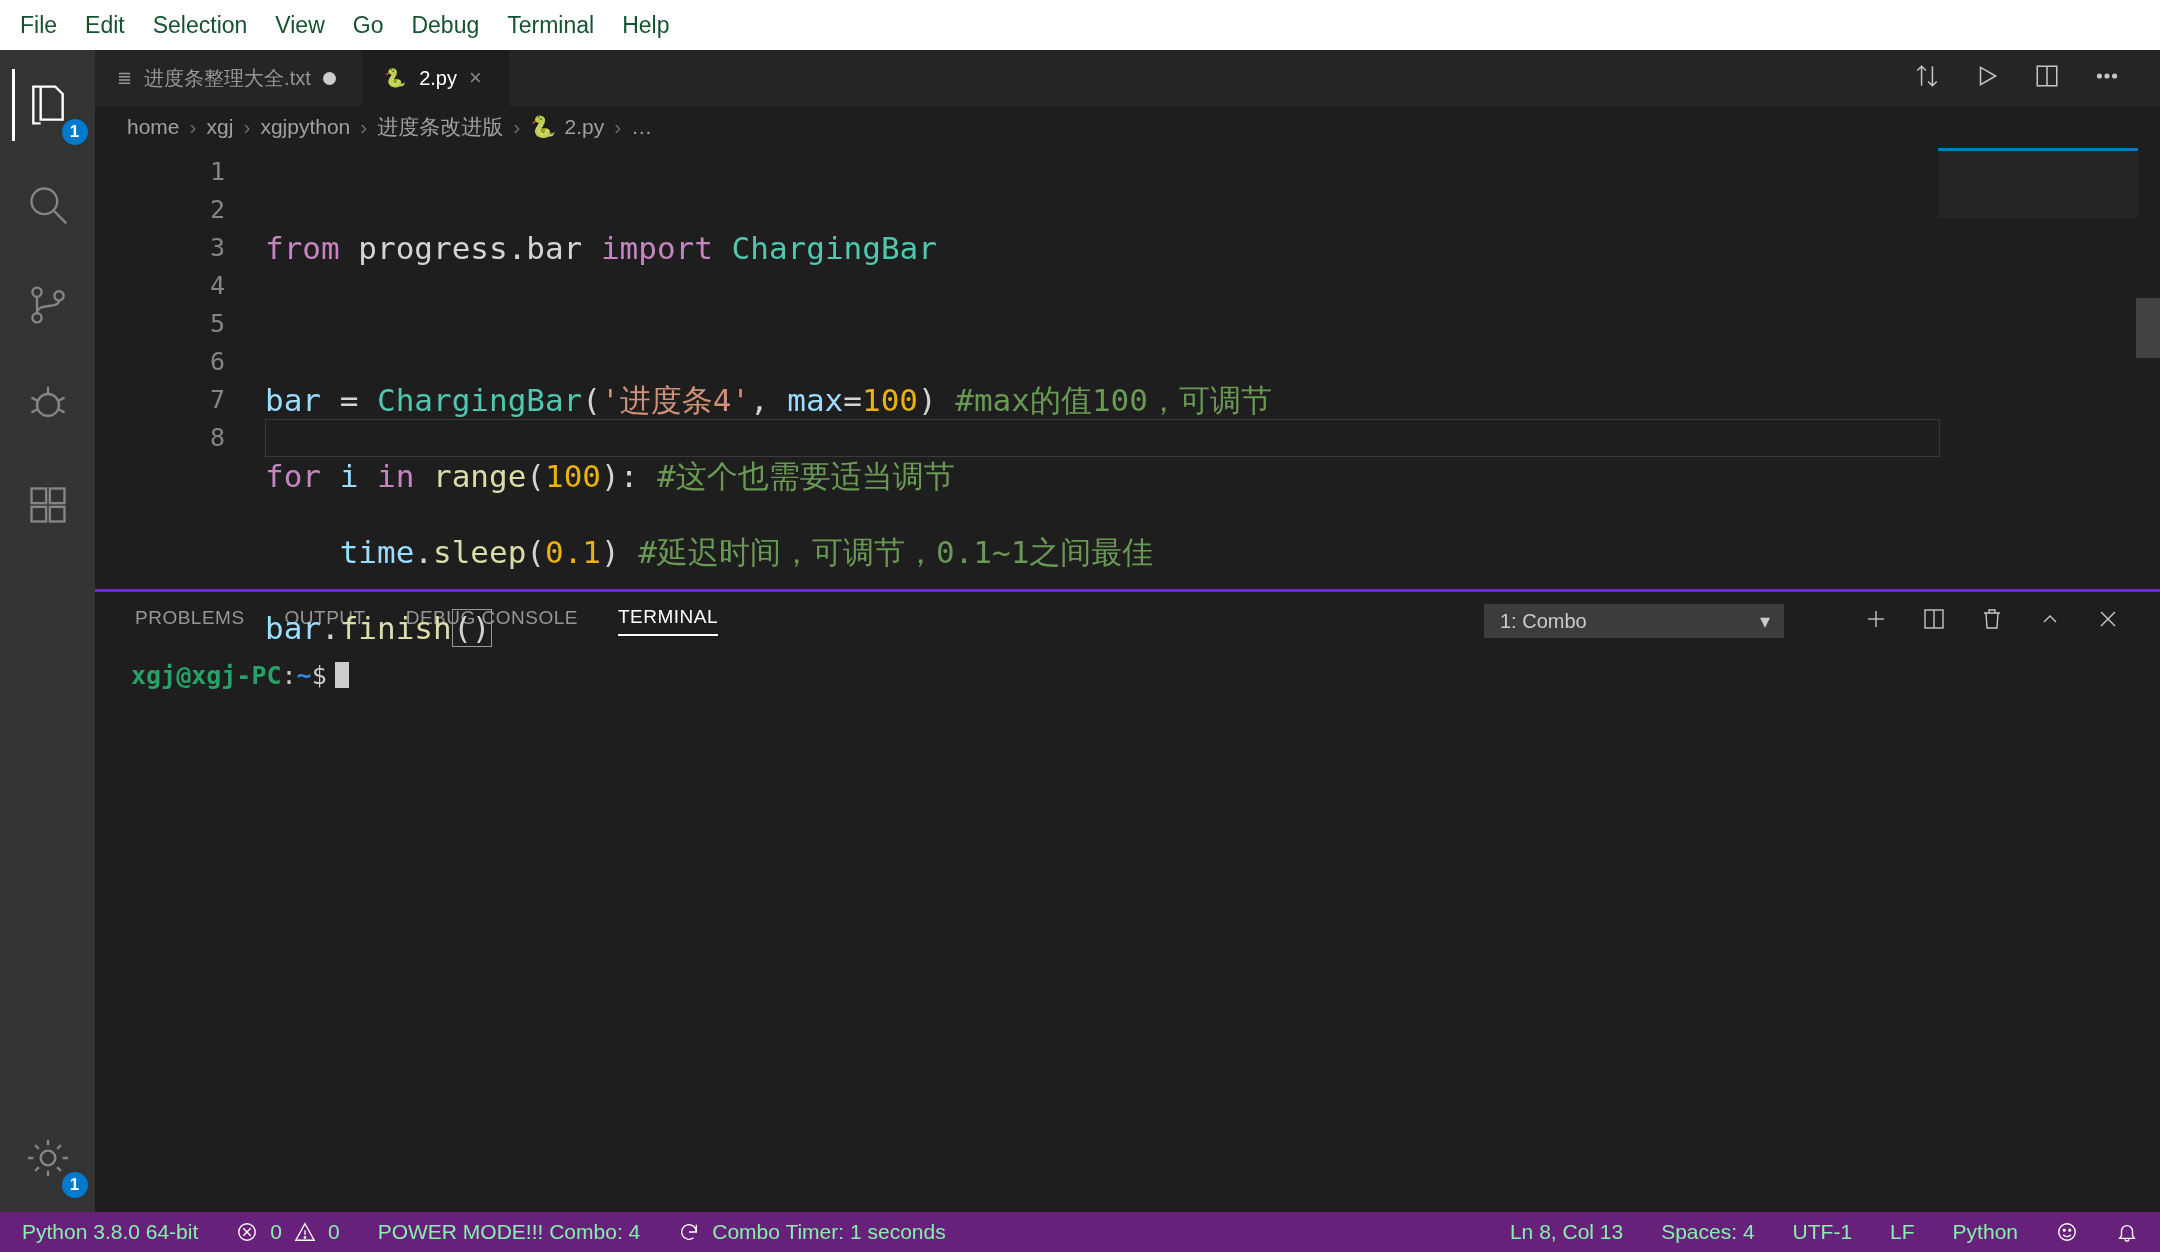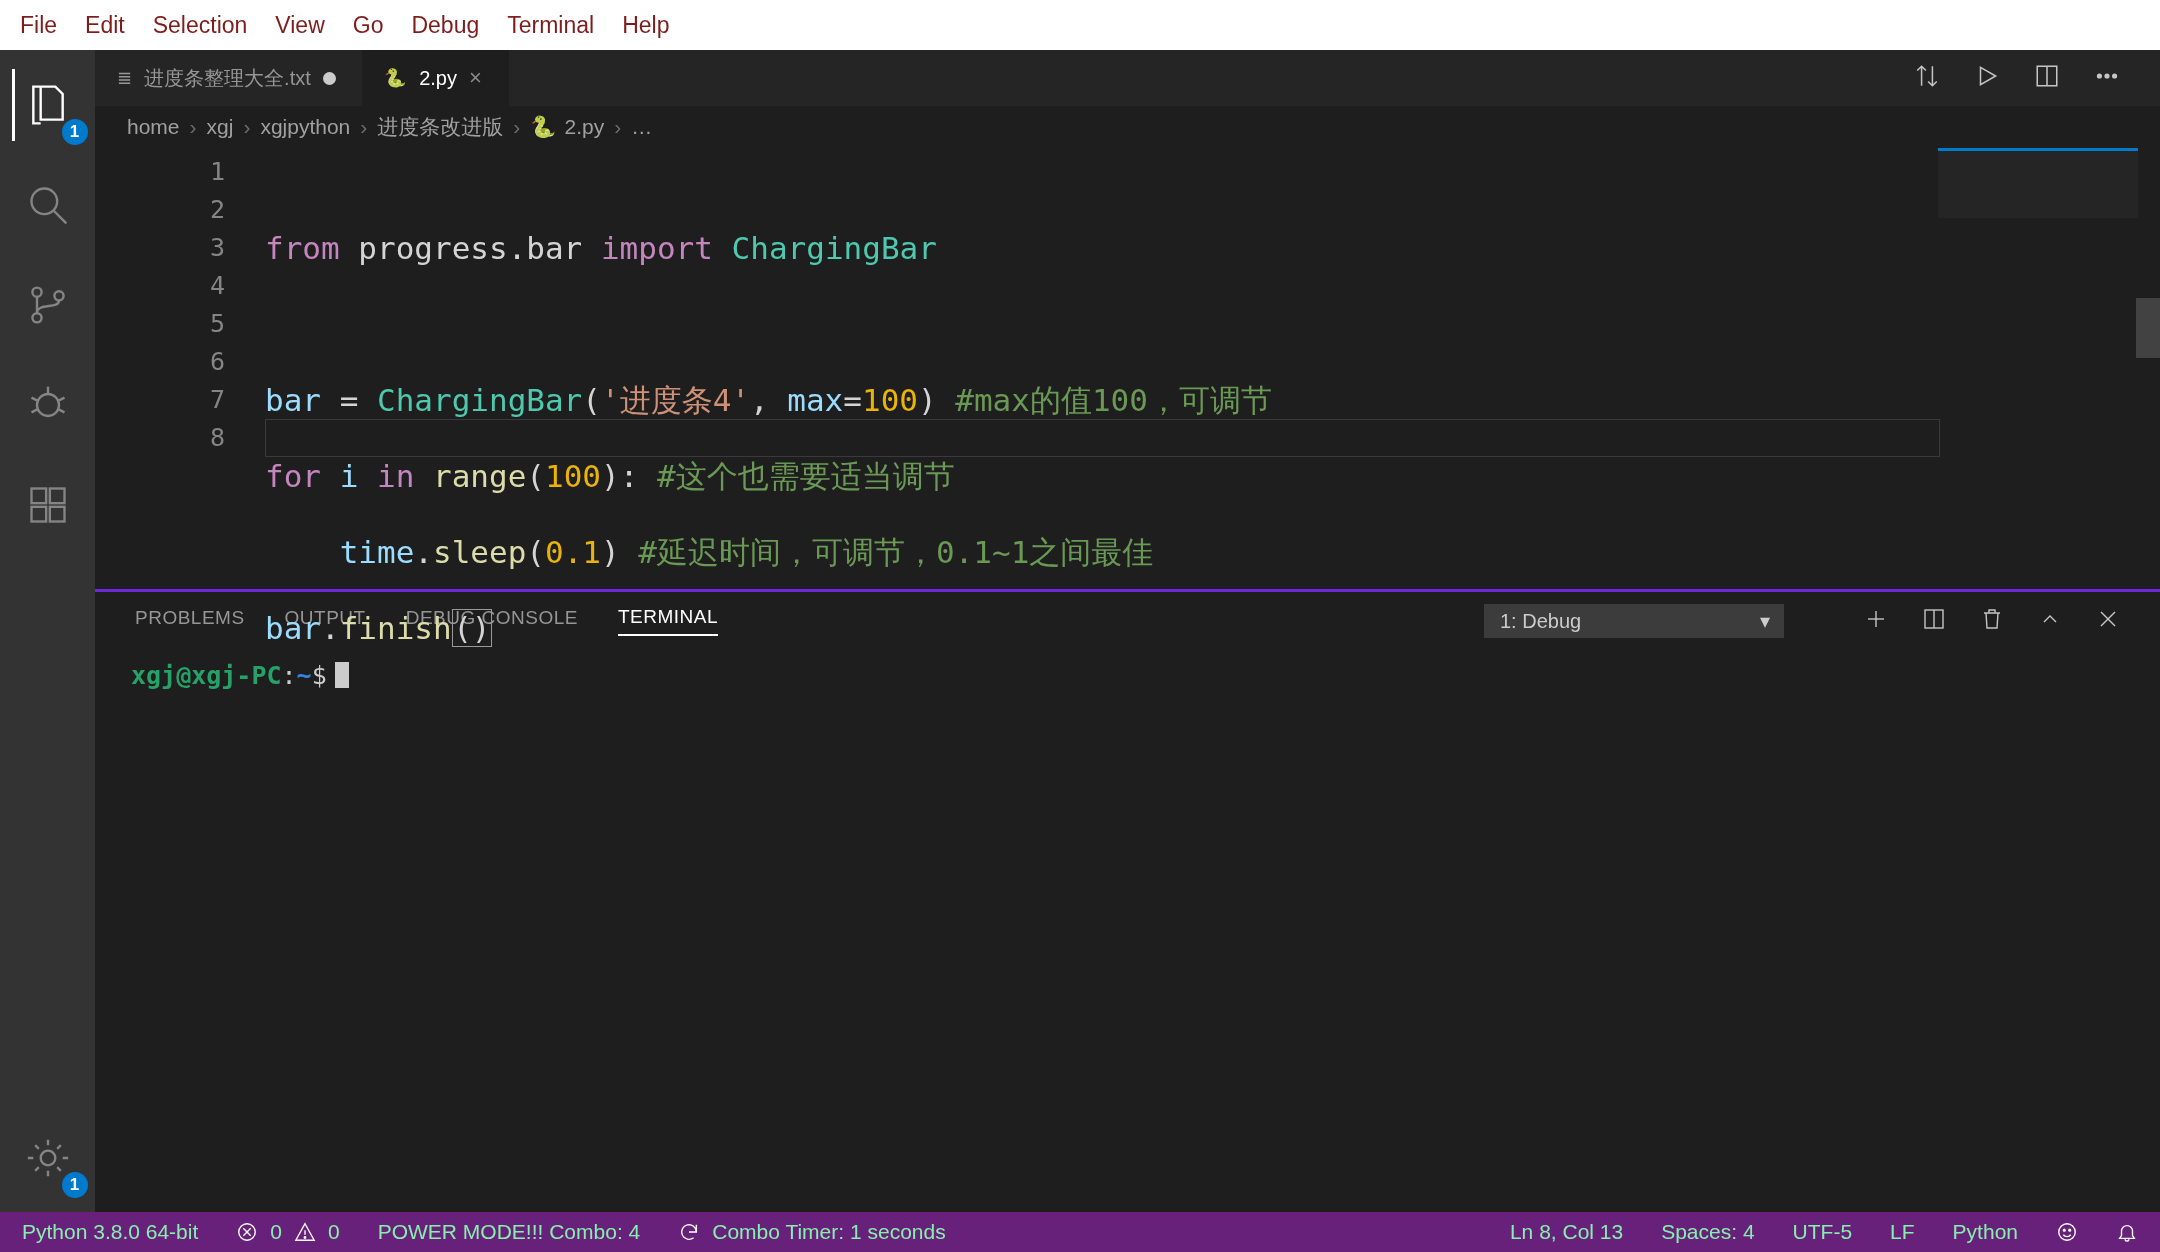--- a/index.html
+++ b/index.html
@@ -1,19 +1,19 @@
 <!DOCTYPE html>
 <html><head>
 <meta charset="utf-8">
 <style>
 * { margin:0; padding:0; box-sizing:border-box; }
 body { font-family:"Segoe UI",Arial,sans-serif; background:#1e1e1e; color:#cccccc; width:2160px; height:1252px; overflow:hidden; display:flex; flex-direction:column; font-size:20px;}
 
 
-.menubar { background:#ffffff; color:#7f1d1d; height:50px; display:flex; align-items:center; padding:4px 6px; font-size:23px;}
+.menubar { background:#ffffff; color:#14532d; height:50px; display:flex; align-items:center; padding:4px 6px; font-size:23px;}
 .menubar .menu-item { padding:0 14px; cursor:default;}
 
 
 .main { flex:1; display:flex; min-height:0;}
 
 
 .activitybar { width:95px; background:#333333; display:flex; flex-direction:column; align-items:center; padding-top:5px;}
 .activity-icon { width:72px; height:72px; margin:14px 0; display:flex; align-items:center; justify-content:center; color:#858585; position:relative;}
 .activity-icon.active { color:#ffffff; }
 .activity-icon.active::before{ content:""; position:absolute; left:0; top:0; bottom:0; width:3px; background:#ffffff;}
@@ -221,21 +221,21 @@
     </div>
 
     <div class="panel">
       <div class="panel-tabs">
         <div class="ptab">PROBLEMS</div>
         <div class="ptab">OUTPUT</div>
         <div class="ptab">DEBUG CONSOLE</div>
         <div class="ptab active">TERMINAL</div>
         <div class="spacer"></div>
         <div class="term-select">
-            <span>1: Debug</span>
+            <span>1: Combo</span>
           </div>
         <div class="panel-actions">
           <span><svg viewBox="0 0 24 24">
                 <line x1="12" y1="4" x2="12" y2="20"></line>
                 <line x1="4" y1="12" x2="20" y2="12"></line>
               </svg></span>
           <span><svg viewBox="0 0 24 24">
                 <rect x="3" y="3" width="18" height="18"></rect>
                 <line x1="12" y1="3" x2="12" y2="21"></line>
               </svg></span>
@@ -277,21 +277,21 @@
   <div class="group">POWER MODE!!! Combo: 4</div>
   <div class="group">
     <span class="status-ico"><svg viewBox="0 0 24 24">
           <path d="M20 12a8 8 0 10-3 6.3M20 4v8h-8"></path>
         </svg></span>
     <span>Combo Timer: 1 seconds</span>
   </div>
   <div class="spacer"></div>
   <div class="group">Ln 8, Col 13</div>
   <div class="group">Spaces: 4</div>
-  <div class="group">UTF-5</div>
+  <div class="group">UTF-1</div>
   <div class="group">LF</div>
   <div class="group">Python</div>
   <div class="group">
       <span class="status-ico"><svg viewBox="0 0 24 24">
           <circle cx="12" cy="12" r="9"></circle>
           <circle cx="9" cy="10" r="1" fill="#fff"></circle>
           <circle cx="15" cy="10" r="1" fill="#fff"></circle>
           <path d="M8 15c1 1.5 2.5 2 4 2s3-.5 4-2"></path>
         </svg></span>
     </div>

